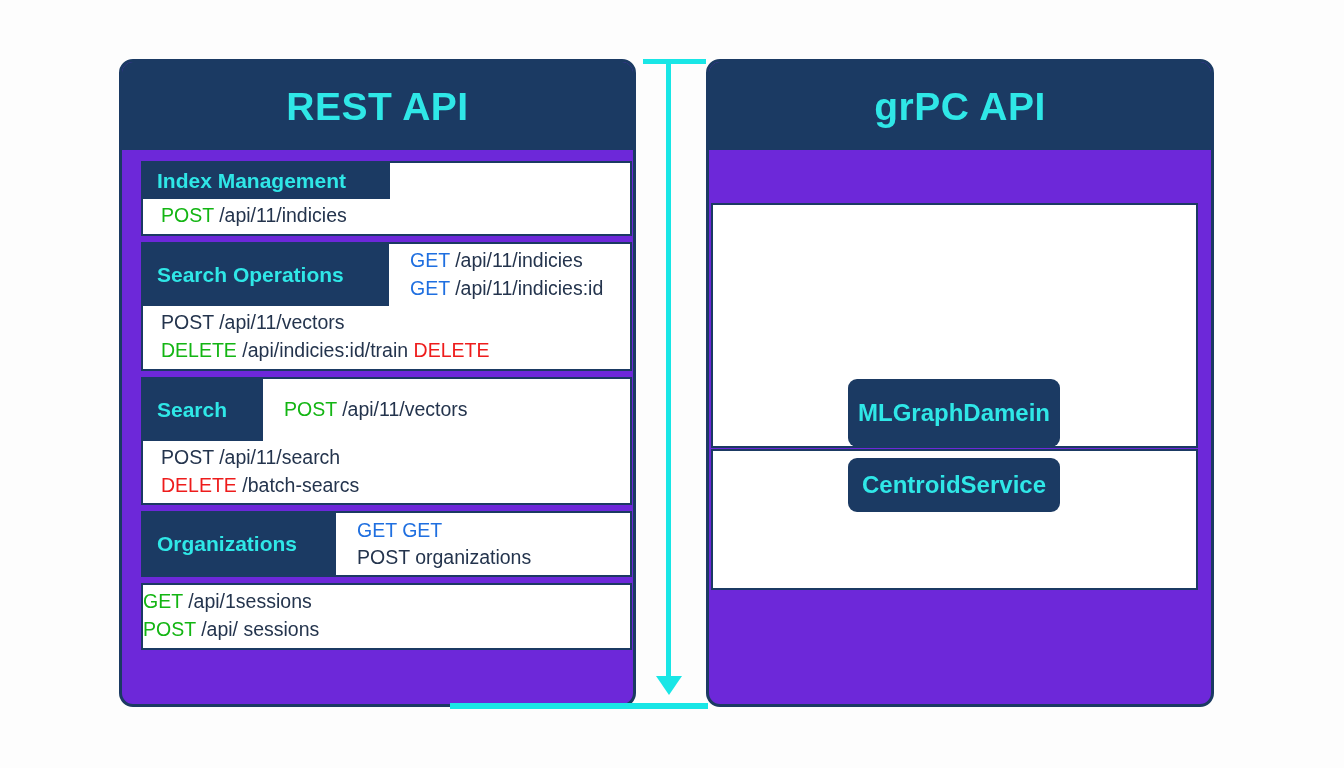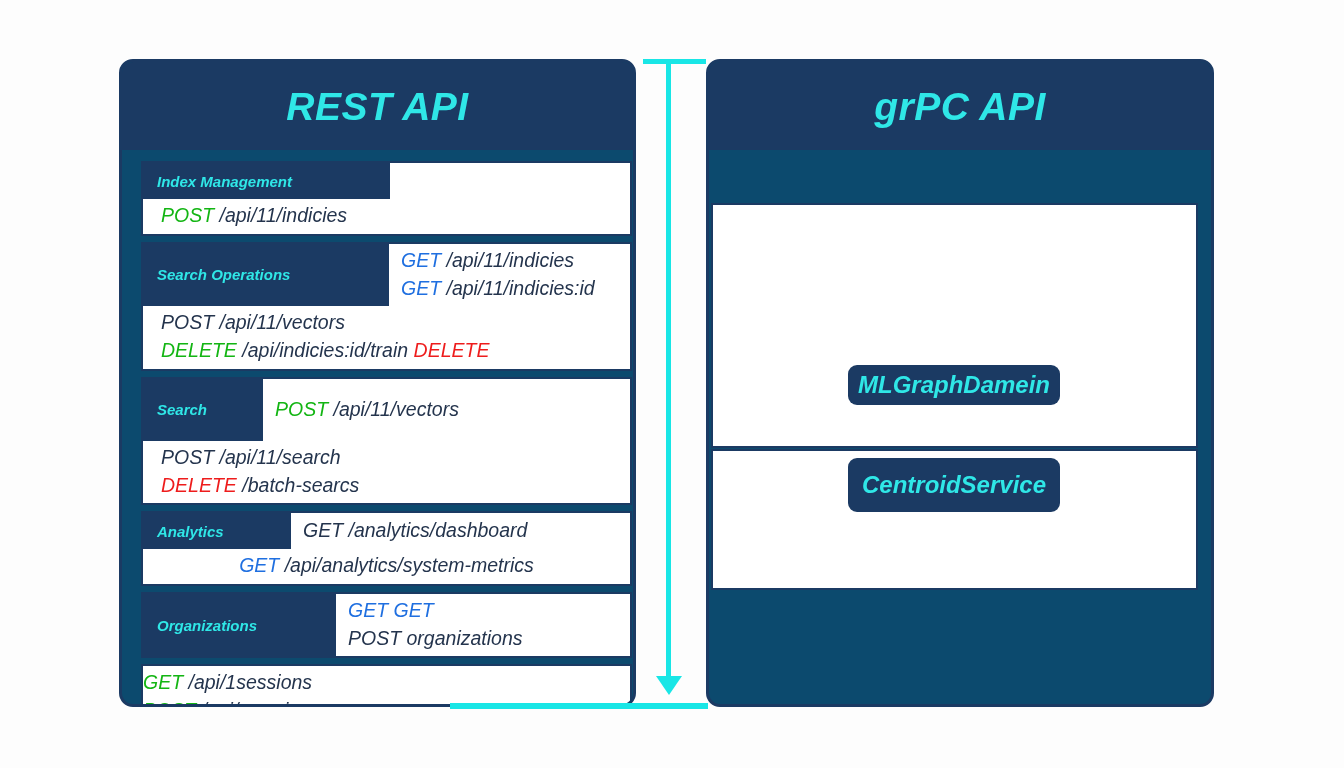--- a/index.html
+++ b/index.html
@@ -9,26 +9,25 @@
     background:#fdfdfd;
     font-family:"Liberation Sans",sans-serif;
     overflow:hidden;
     position:relative;
   }
   .stage{position:absolute;inset:0;}
 
   
   .panel{
     position:absolute;
-    background:#0c4a6e;
+    background:#6d28d9;
     border:3px solid #1b3a63;
     border-radius:14px;
     box-sizing:border-box;
     overflow:hidden;
-    font-style:italic;
   }
   #rest-panel{left:119px;top:59px;width:517px;height:648px;}
   #grpc-panel{left:706px;top:59px;width:508px;height:648px;}
 
   .panel-header{
     background:#1b3a63;
     height:90px;
     display:flex;align-items:center;justify-content:center;
     margin:-0px -0px 0 -0px;
   }
@@ -49,31 +48,31 @@
     background:#ffffff;
     box-sizing:border-box;
     margin-bottom:6px;
     width:491px;
   }
   .grow{display:flex;align-items:stretch;}
   .glabel{
     background:#1b3a63;
     color:#2fe7e7;
     font-weight:bold;
-    font-size:15px;
+    font-size:21px;
     display:flex;align-items:center;
     padding:0 14px;
     white-space:nowrap;
     box-sizing:border-box;
   }
   .gright{
     flex:1;
     background:#ffffff;
     display:flex;flex-direction:column;justify-content:center;
-    padding:3px 0 3px 12px;
+    padding:3px 0 3px 21px;
     box-sizing:border-box;
   }
   .grow-full{
     background:#ffffff;
     padding:3px 0 4px 0;
     box-sizing:border-box;
   }
   .ep{
     font-size:19.5px;
     color:#24344d;
@@ -105,21 +104,21 @@
     position:absolute;
     background:#1b3a63;
     color:#2fe7e7;
     font-weight:bold;
     font-size:24px;
     border-radius:9px;
     display:flex;align-items:center;justify-content:center;
     box-sizing:border-box;
     white-space:nowrap;
   }
-  #pill-mlgraph{left:139px;top:215px;width:212px;height:40px;}
+  #pill-mlgraph{left:139px;top:229px;width:212px;height:68px;}
   #pill-centroid{left:139px;top:308px;width:212px;height:54px;text-align:right;}
   #pill-distributed{left:70px;top:448px;width:345px;height:54px;}
 
   
   .cyan-line{position:absolute;background:#19e6e6;}
   #conn-top-h{left:643px;top:59px;width:63px;height:5px;}
   #conn-vert{left:666px;top:59px;width:5px;height:630px;}
   #conn-arrow{
     position:absolute;left:656px;top:676px;
     width:0;height:0;
@@ -170,31 +169,20 @@
           <div class="gright">
             <div class="ep"><span class="m-post">POST</span> <span>/api/11/vectors</span></div>
           </div>
         </div>
         <div class="grow-full">
           <div class="ep indent"><span class="m-plain">POST</span> <span>/api/11/search</span></div>
           <div class="ep indent"><span class="m-del">DELETE</span> <span>/batch-searcs</span></div>
         </div>
       </div>
 
-      <div class="group">
-        <div class="grow">
-          <div class="glabel" style="height:36px;width:148px;">Analytics</div>
-          <div class="gright">
-            <div class="ep"><span class="m-plain">GET</span> <span>/analytics/dashboard</span></div>
-          </div>
-        </div>
-        <div class="grow-full">
-          <div class="ep center"><span class="m-get">GET</span> <span>/api/analytics/system-metrics</span></div>
-        </div>
-      </div>
 
       <div class="group">
         <div class="grow">
           <div class="glabel" style="height:62px;width:193px;">Organizations</div>
           <div class="gright">
             <div class="ep"><span class="m-get">GET GET</span> <span></span></div>
             <div class="ep"><span class="m-plain">POST</span> <span>organizations</span></div>
           </div>
         </div>
       </div>

